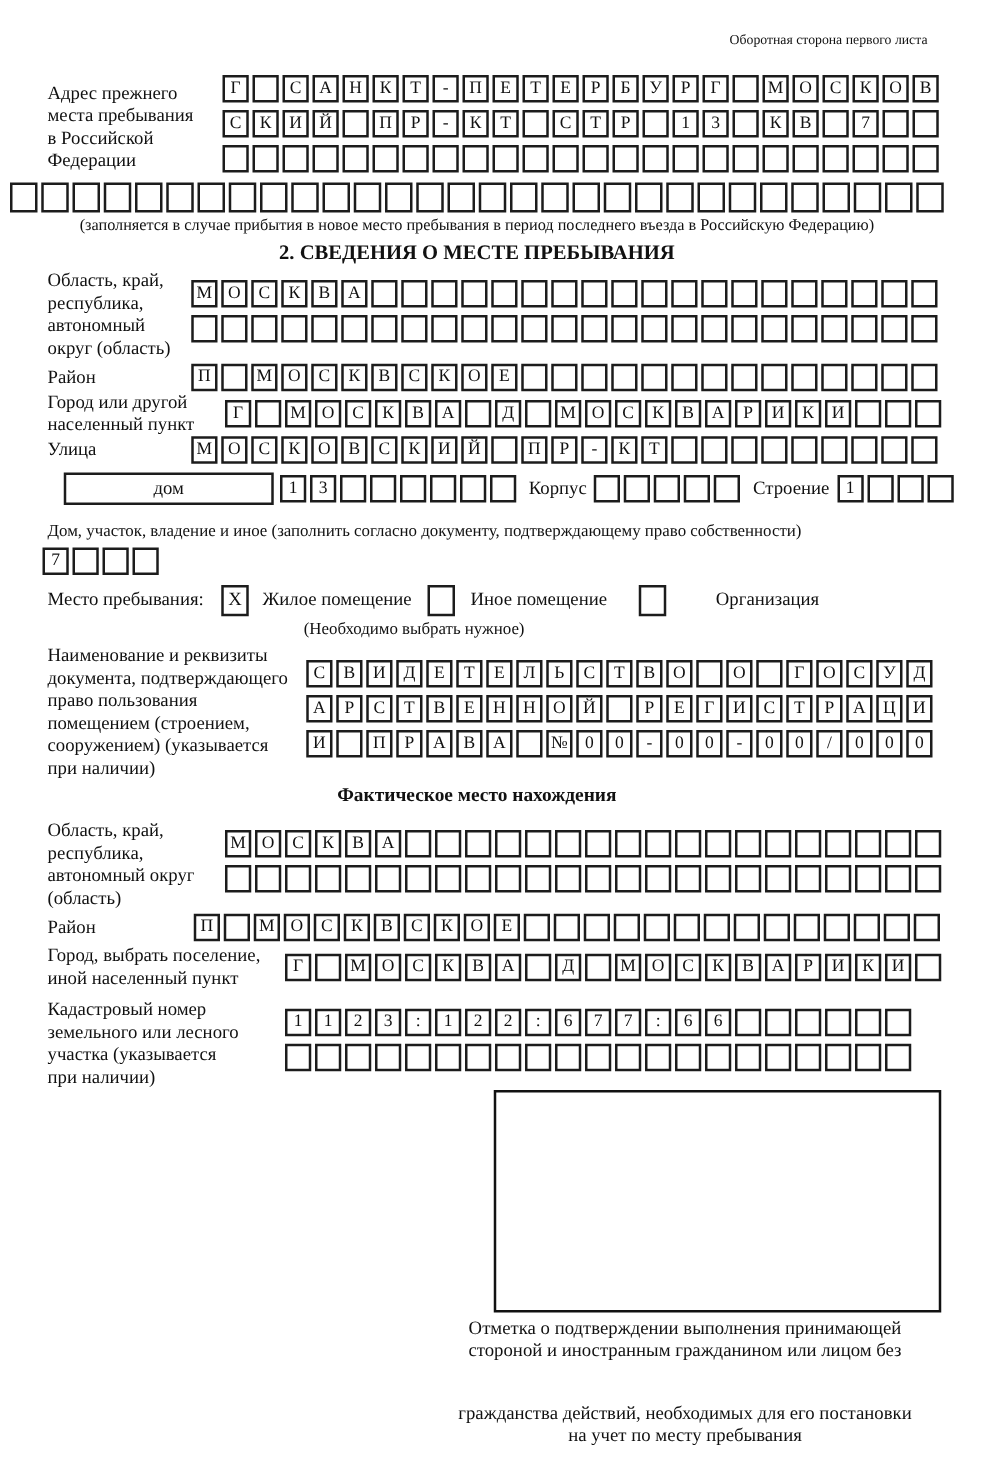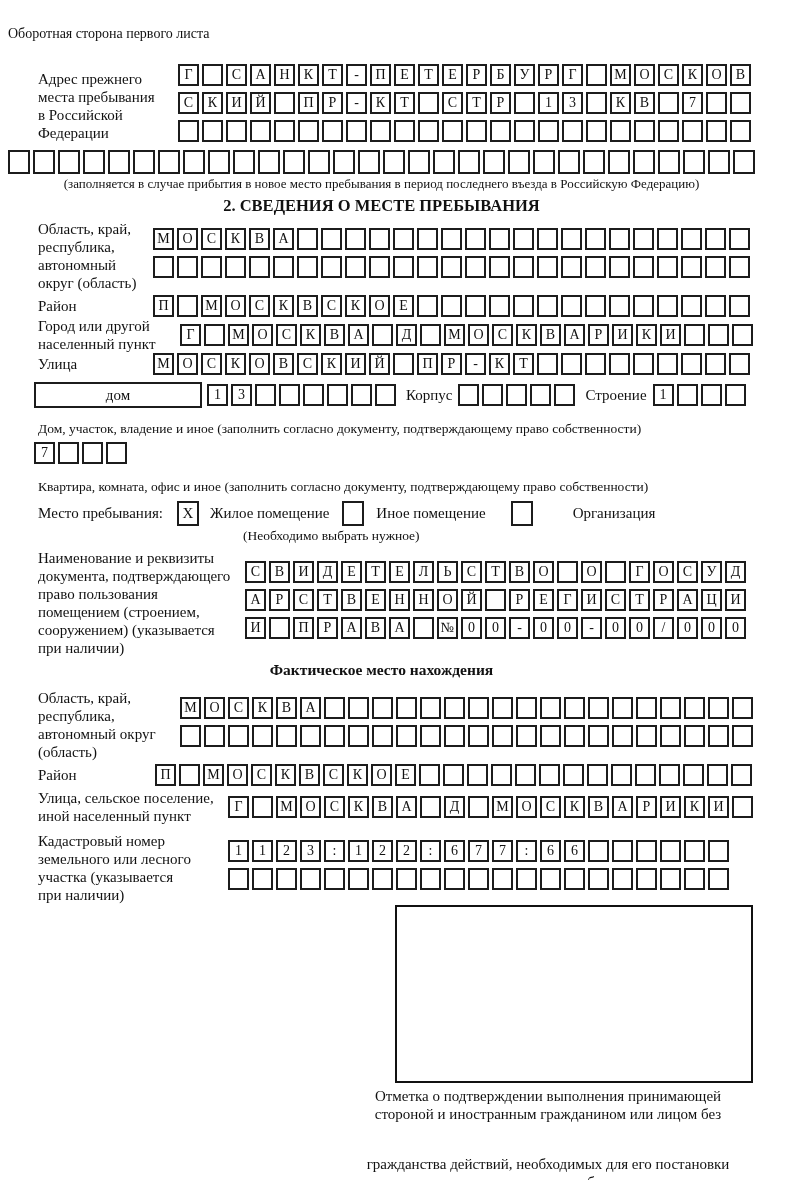--- a/index.html
+++ b/index.html
@@ -1,20 +1,20 @@
 <!DOCTYPE html>
 <html><head>
 <meta charset="utf-8">
 <style>
   * { box-sizing: border-box; }
   html,body { margin:0; padding:0; background:#ffffff; }
   body { width:800px; height:1180px; font-family:"Liberation Serif","DejaVu Serif",serif; color:#111; }
   .page { position:relative; width:800px; height:1180px; overflow:hidden; padding-left:8px; }
 
-  .header-note { padding:26px 58px 0 0; font-size:14px;font-family:Liberation Serif, serif; }
+  .header-note { text-align:right; padding:26px 58px 0 0; font-size:11px;font-family:Liberation Serif, serif; }
 
   .field { display:flex; align-items:center; }
   .flabel { flex:none; padding-left:30px; font-size:15px; line-height:18px; }
   .flabel span { display:block; }
   .w170 { width:170px; }
   .w145 { width:145px; }
   .w172 { width:172px; }
   .w237 { width:237px; }
   .w147 { width:147px; }
   .w220 { width:220px; }
@@ -33,21 +33,21 @@
   .f-gorod { height:30px; }
   .f-ulitsa { height:28px; }
 
   .note { font-size:13px; line-height:16px; margin-top:2px; }
   .center { text-align:center; padding-right:45px; }
   .leftnote { padding-left:30px; margin-top:13px; font-size:13.5px; }
 
   .sec-title { text-align:center; padding-right:45px; font-weight:bold; font-size:16.5px; margin-top:4px; }
 
   .domrow { margin-top:4px; padding-left:26px; display:flex; align-items:center; height:26px; }
-  .labelbox { flex:none; height:26px; border:2px solid #1c1c1c; display:flex; align-items:center; justify-content:center; font-size:15px; }
+  .labelbox { flex:none; height:26px; border:2px solid #1c1c1c; display:flex; align-items:center; justify-content:center; font-size:15px;margin-left:17px; }
   .dom-box { width:168px; margin-right:5px; }
   .kv-box { width:200px; margin-right:5px; }
   .inline-lbl { font-size:15px; margin:0 6px 0 7px; white-space:nowrap; }
   .kvrow { margin-top:3px; }
 
   .mesto { margin-top:5px; padding-left:30px; display:flex; align-items:center; height:26px; font-size:15px; }
   .checkbox { flex:none; width:22px; height:25px; border:2px solid #1c1c1c; display:flex; align-items:center; justify-content:center; font-size:15px; }
   .mesto .cb1 { margin-left:14px; }
   .opt1 { margin-left:11px; }
   .cb2 { margin-left:13px; }
@@ -393,21 +393,20 @@
   <div class="note leftnote">Дом, участок, владение и иное (заполнить согласно документу, подтверждающему право собственности)</div>
 
   <div class="domrow kvrow">
     <div class="cells">
         <span class="cell">7</span>
         <span class="cell"></span>
         <span class="cell"></span>
         <span class="cell"></span>
       </div>
   </div>
-  <div class="note leftnote">Квартира, комната, офис и иное (заполнить согласно документу, подтверждающему право собственности)</div>
 
   <div class="mesto">
     <span>Место пребывания:</span>
     <span class="checkbox cb1">X</span>
     <span class="opt1">Жилое помещение</span>
     <span class="checkbox cb2"></span>
     <span class="opt2">Иное помещение</span>
     <span class="checkbox cb3"></span>
     <span class="opt3">Организация</span>
   </div>
@@ -588,21 +587,21 @@
         <span class="cell"></span>
         <span class="cell"></span>
         <span class="cell"></span>
         <span class="cell"></span>
         <span class="cell"></span>
       </div>
   </div>
 
   <div class="field f-gorod3">
     <div class="flabel w220">
-      <span>Улица, сельское поселение,</span>
+      <span>Город, выбрать поселение,</span>
       <span>иной населенный пункт</span>
     </div>
     <div class="cells">
         <span class="cell">Г</span>
         <span class="cell"></span>
         <span class="cell">М</span>
         <span class="cell">О</span>
         <span class="cell">С</span>
         <span class="cell">К</span>
         <span class="cell">В</span>

